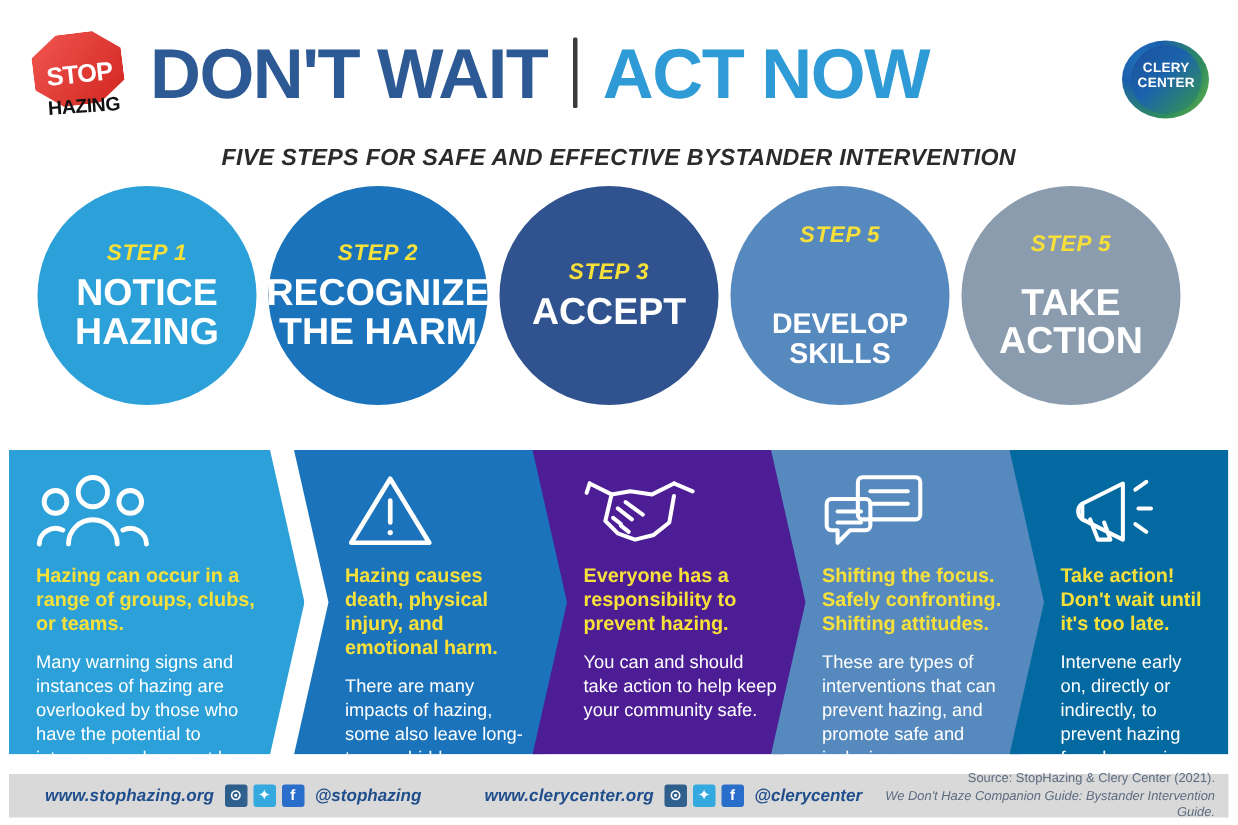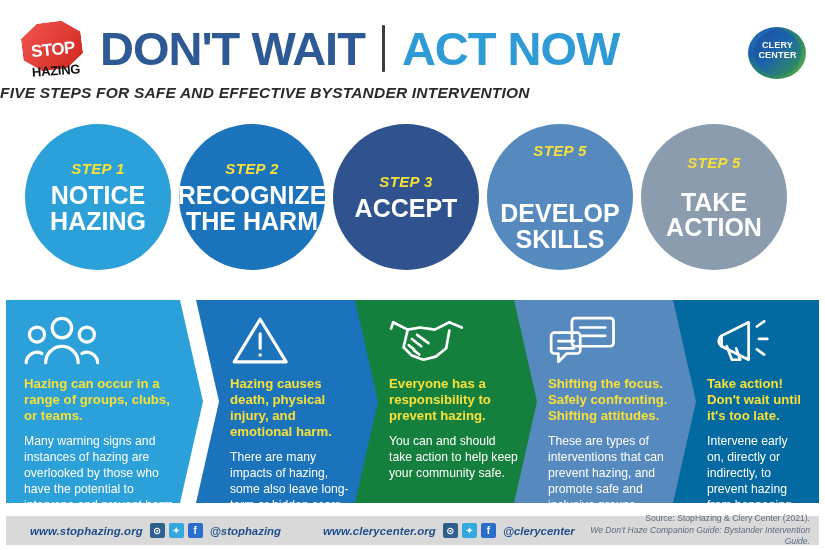--- a/index.html
+++ b/index.html
@@ -50,21 +50,21 @@
   .clery-inner{
     position:absolute;left:6px;top:3px;width:47px;height:46px;border-radius:50%;
     background:linear-gradient(135deg,#1c4f9c 0%,#1b63ac 45%,#2f8a63 85%,#62b63f 100%);
   }
   .clery-txt{
     position:absolute;left:6px;top:13px;width:47px;text-align:center;
     color:#ffffff;font-size:9px;font-weight:bold;line-height:10px;letter-spacing:0.2px;
   }
 
   .subtitle{
-    position:absolute;left:0;top:84px;width:825px;
+    position:absolute;left:0;top:97px;width:825px;text-align:center;
     color:#2b2b2b;font-size:15.5px;font-weight:bold;font-style:italic;letter-spacing:0.2px;
   }
 
   
   .circles{position:absolute;left:0;top:124px;width:825px;height:148px;}
   .circle{
     position:absolute;top:0;width:146px;height:146px;border-radius:50%;
     display:flex;flex-direction:column;align-items:center;justify-content:center;
     box-sizing:border-box;padding:0 6px;
   }
@@ -73,21 +73,21 @@
     margin-bottom:6px;
   }
   .circle .step-title{
     color:#ffffff;font-weight:bold;text-align:center;line-height:1.02;
   }
   .c1{left:25px;}   .c2{left:179px;}  .c3{left:333px;}
   .c4{left:487px;}  .c5{left:641px;gap:13px;}
   .c1 .step-title{font-size:25px;}
   .c2 .step-title{font-size:25px;}
   .c3 .step-title{font-size:25px;}
-  .c4 .step-title{font-size:25px;margin-top:36px;}
+  .c4 .step-title{font-size:19px;margin-top:36px;}
   .c5 .step-title{font-size:25px;}
   .c3 .step-title .small{font-size:19px;display:block;}
 
   
   .panels{position:absolute;left:0;top:300px;width:825px;height:205px;}
   .panel{
     position:absolute;top:0;height:203px;box-sizing:border-box;color:#ffffff;
   }
   .p1{left:6px;width:197px;clip-path:polygon(0 0,174px 0,197px 50%,174px 100%,0 100%);}
   .p2{left:196px;width:190px;clip-path:polygon(0 0,167px 0,190px 50%,167px 100%,0 100%,23px 50%);}
@@ -235,21 +235,21 @@
             <path d="M29 5 L54 46 L4 46 Z"></path>
             <line x1="29" y1="19" x2="29" y2="33"></line>
             <circle cx="29" cy="39.5" r="1.7" fill="#ffffff" stroke="none"></circle>
           </g>
         </svg>
         <div class="p-head">Hazing causes death, physical injury, and emotional harm.</div>
         <div class="p-body">There are many impacts of hazing, some also leave long-term or hidden scars.</div>
       </div>
     </div>
 
-    <div class="panel p3" style="background: #15803d;">
+    <div class="panel p3" style="background: #4c1d95;">
       <div class="pinner">
         <svg class="p-icon" viewBox="0 0 76 50">
           <g fill="none" stroke="#ffffff" stroke-width="2.6" stroke-linecap="round" stroke-linejoin="round">
             <path d="M4 8 L18 15 L30 13 L44 15 L58 8"></path>
             <path d="M18 15 L14 32 L22 40 L33 44 L45 41 L55 33 L58 16"></path>
             <path d="M22 24 L31 31"></path>
             <path d="M27 20 L38 28"></path>
             <path d="M19 30 l5 4"></path>
             <path d="M24 35 l5 4"></path>
             <path d="M58 8 l12 5"></path>

